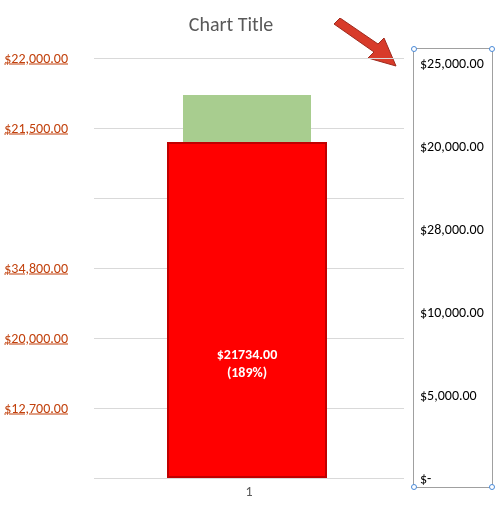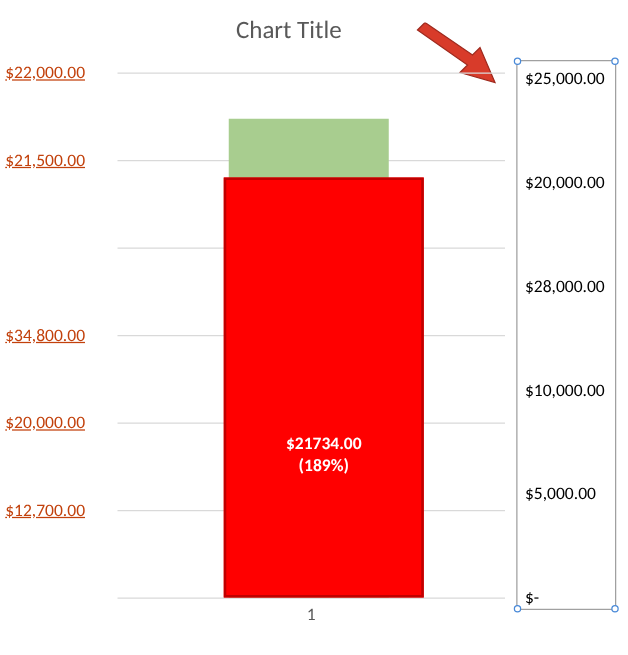--- a/index.html
+++ b/index.html
@@ -83,21 +83,20 @@
     background: #d9d9d9;
   }
   .bar-green {
     position: absolute;
     background: #a8cd8f;
   }
   .bar-red {
     position: absolute;
     background: #ff0000;
     border: 2px solid #c00000;
-    margin-left: 12px;
   }
   .bar-label {
     position: absolute;
     left: 0; right: 0;
     text-align: center;
     color: #fff;
     font-size: 14px;
     font-weight: bold;
     line-height: 1.25;
   }

